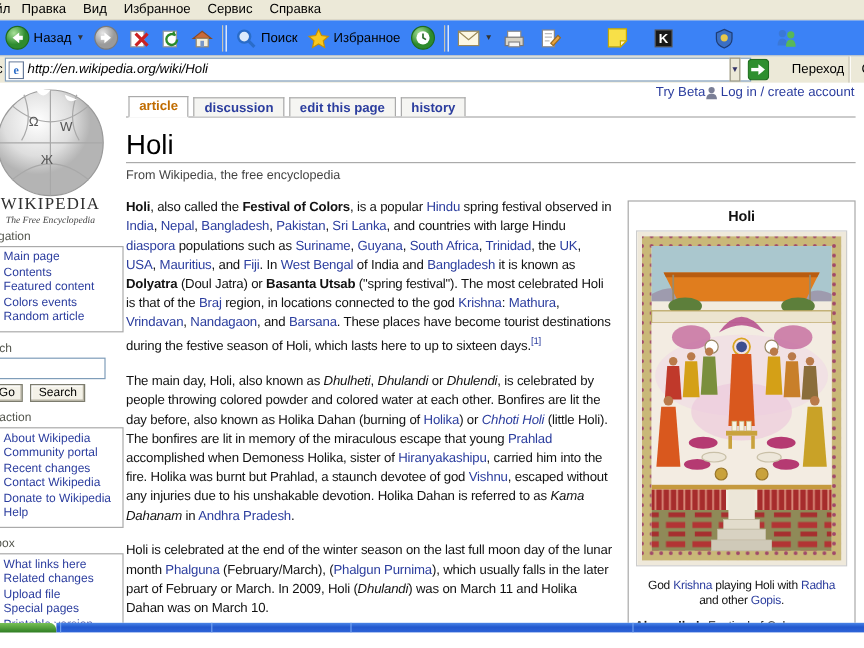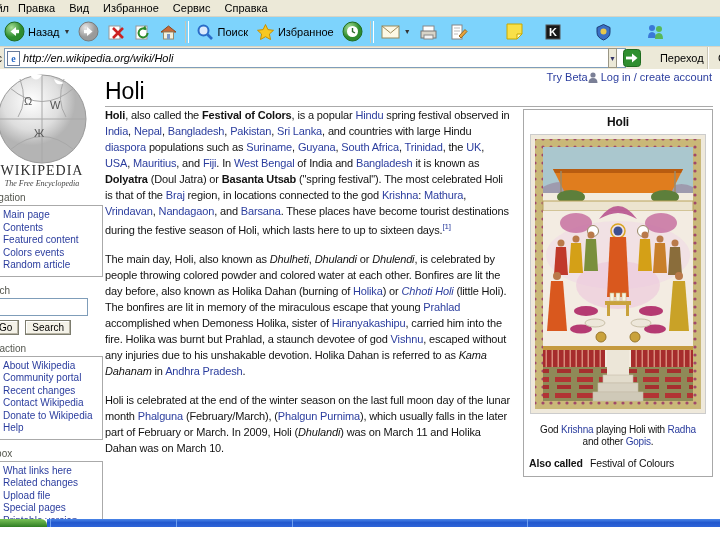--- a/index.html
+++ b/index.html
@@ -3,21 +3,21 @@
 <meta charset="utf-8">
 <style>
   html,body{margin:0;padding:0;background:#000;}
   #screen{position:relative;width:720px;height:540px;overflow:hidden;background:#fff;
           font-family:"Liberation Sans",sans-serif;-webkit-font-smoothing:antialiased;}
   
   .menubar{height:16px;background:#ECE9D8;display:flex;align-items:center;font-size:11px;color:#000;
            border-bottom:1px solid #d8d4c4;}
   .menu-item{padding:1px 7px;white-space:nowrap;}
   .menu-file{width:9px;overflow:hidden;direction:rtl;padding:1px 2px 1px 0;white-space:nowrap;}
-  .toolbar{height:29px;background:#7dd3fc;display:flex;align-items:center;border-bottom:1px solid #d8d4c4;
+  .toolbar{height:29px;background:#3b82f6;display:flex;align-items:center;border-bottom:1px solid #d8d4c4;
            font-size:11px;}
   .tb-btn{display:flex;align-items:center;gap:3px;padding:0 4px;height:26px;}
   .tb-sep{width:2px;height:22px;border-left:1px solid #c9c5b5;border-right:1px solid #fff;margin:0 3px;}
   .caret{font-size:7px;color:#333;margin-left:1px;}
   .addressbar{height:22px;background:#ECE9D8;display:flex;align-items:center;font-size:11px;padding:0 0 0 0;}
   .addr-label{width:13px;overflow:hidden;direction:rtl;white-space:nowrap;color:#000;margin-right:2px;}
   .addr-field{flex:0 0 616px;height:18px;background:#fff;border:1px solid #7F9DB9;display:flex;align-items:center;
               padding:0 2px;gap:3px;overflow:hidden;}
   .addr-url{white-space:nowrap;color:#000;font-style:italic;}
   .addr-drop{width:17px;height:18px;background:#ECE9D8;border:1px solid #9a9684;margin-left:-18px;
@@ -324,22 +324,29 @@
           <span>
             <svg width="10" height="11">
                 <circle cx="5" cy="3" r="2.6" fill="#7a7f96"></circle>
                 <path d="M0.5 11 Q0.5 6 5 6 Q9.5 6 9.5 11 z" fill="#7a7f96"></path>
               </svg>
           </span>
           <a>Log in / create account</a>
         </span>
       </div>
 
+      <div class="tab-strip">
+        <span class="tab sel">article</span>
+        <span class="tab">discussion</span>
+        <span class="tab">edit this page</span>
+        <span class="tab">history</span>
+      </div>
 
       <h1 class="title">Holi</h1>
+      <div class="tagline">From Wikipedia, the free encyclopedia</div>
 
       <div class="article">
 
         <div class="infobox">
           <div class="infobox-title">Holi</div>
           <span class="infobox-img">
             <svg width="174" height="278" viewBox="0 0 174 278">
               <defs>
                 <pattern id="bdr" width="8" height="8" patternUnits="userSpaceOnUse">
                   <rect width="8" height="8" fill="#c9b878"></rect>

